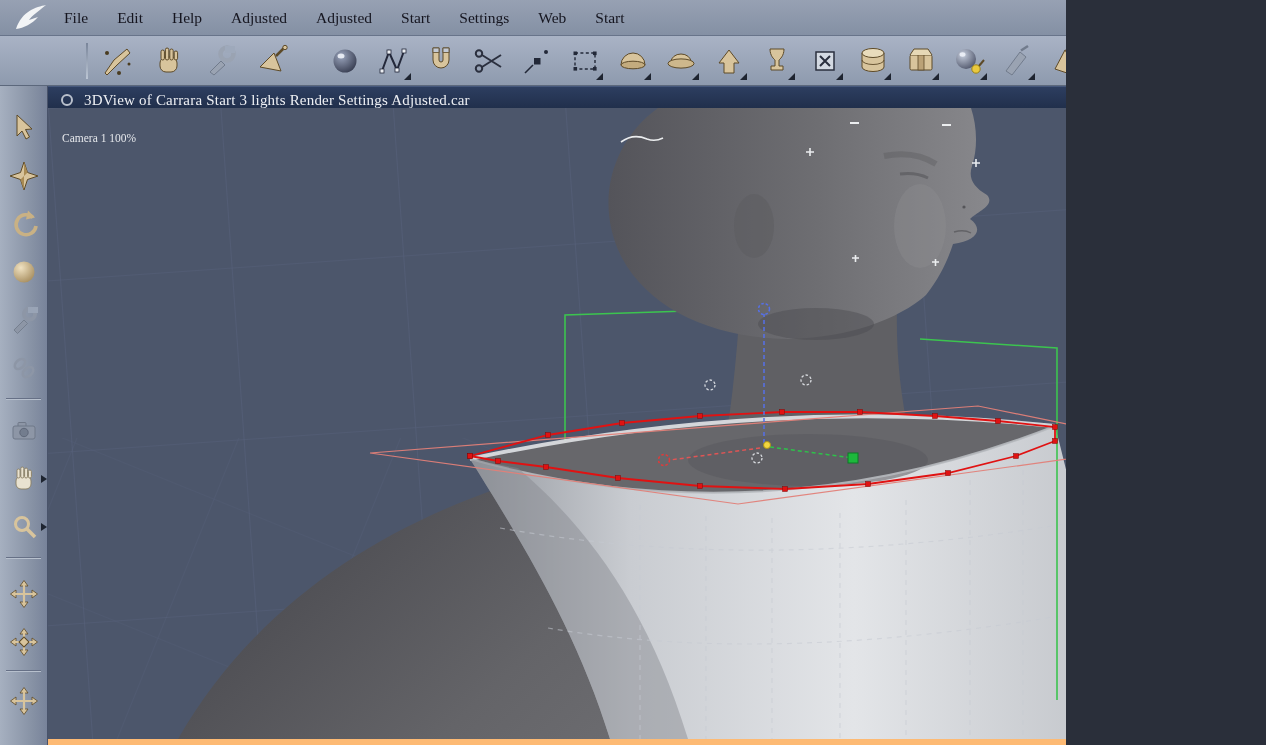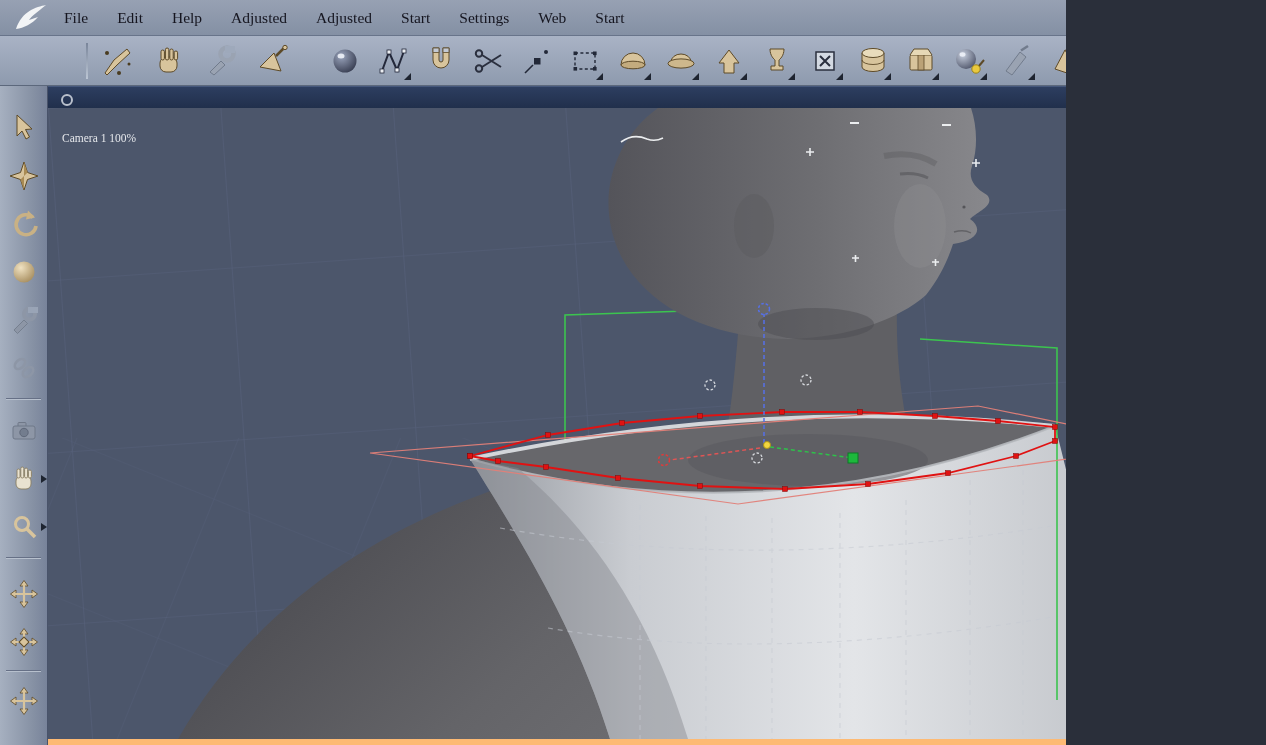--- a/index.html
+++ b/index.html
@@ -378,20 +378,21 @@
           <path d="M1.5 15 L7 11 V19 Z"></path>
             <path d="M28.5 15 L23 19 V11 Z"></path>
         </g>
         <path d="M15 6 V24 M6 15 H24" stroke="#d8c49c" stroke-width="2.2"></path>
       </svg>
     </div>
   </div>
 
   <div class="vbar">
     <span class="vdot"></span>
+    <span class="vtitle">3DView of Carrara Start 3 lights Render Settings Adjusted.car</span>
   </div>
 
   <div class="viewport">
     <svg width="1218" height="631" viewBox="0 0 1218 631">
       <defs>
         <pattern id="grid" width="172" height="172" patternUnits="userSpaceOnUse" patternTransform="rotate(-4)">
           <path d="M172 0 H0 V172" fill="none" stroke="#5a6480" stroke-width="1.2"></path>
         </pattern>
         <pattern id="grid2" width="150" height="150" patternUnits="userSpaceOnUse" patternTransform="rotate(22)">
           <path d="M150 0 H0 V150" fill="none" stroke="#5a6480" stroke-width="1.2"></path>

